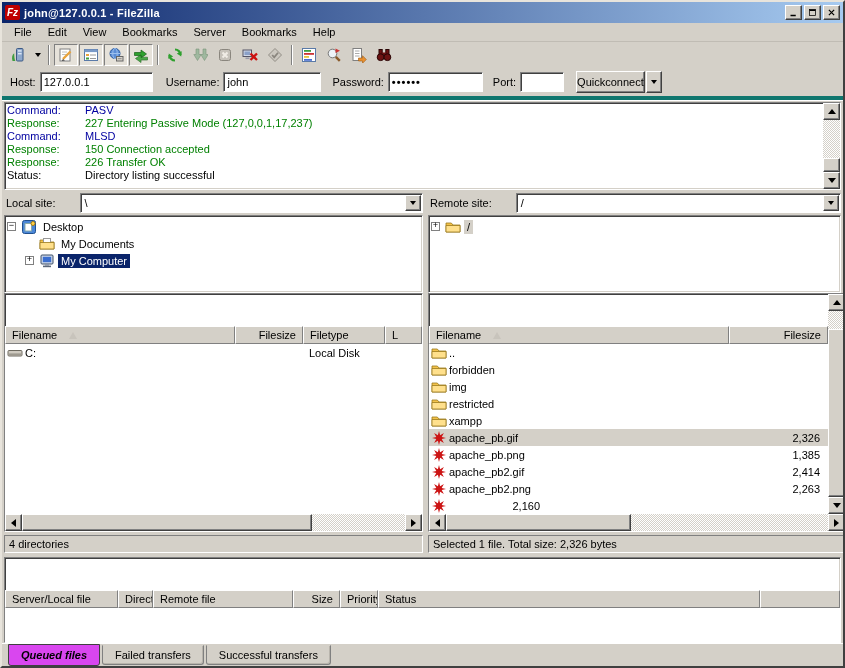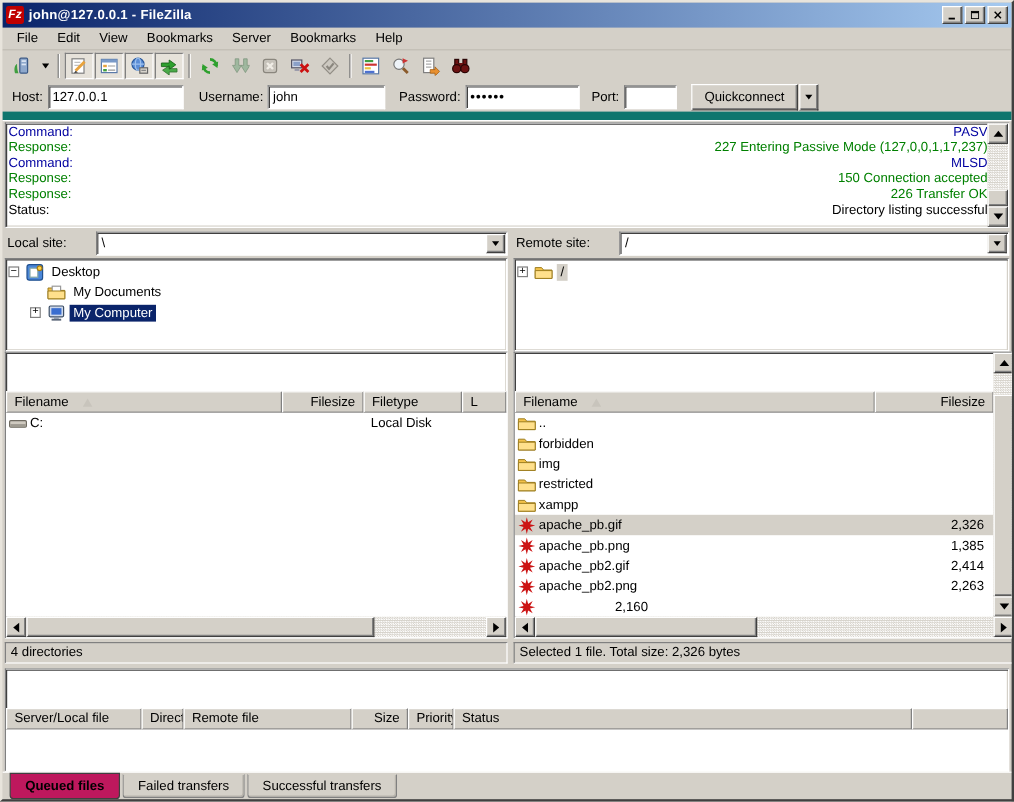--- a/index.html
+++ b/index.html
@@ -28,32 +28,32 @@
   .menu-item{padding:2px 8px;}
   
   .toolbar{height:26px;flex:0 0 26px;display:flex;align-items:center;padding:0 4px;gap:1px;}
   .tbtn{width:24px;height:22px;display:flex;align-items:center;justify-content:center;}
   .tbtn.toggled{border:1px solid;border-color:#808080 #fff #fff #808080;background:#e6e2da;}
   .tbtn-dd{width:13px;height:22px;display:flex;align-items:center;justify-content:center;}
   .tsep{width:2px;height:20px;margin:0 3px;border-left:1px solid #808080;border-right:1px solid #fff;}
   .ticon{width:16px;height:16px;display:block;}
   .arrow-down{width:0;height:0;border-left:3px solid transparent;border-right:3px solid transparent;border-top:4px solid #000;}
   
-  .quickbar{height:32px;flex:0 0 32px;display:flex;align-items:center;padding:0 8px;border-bottom:7px solid #0f766e;box-shadow:0 1px 0 #fff;}
+  .quickbar{height:32px;flex:0 0 32px;display:flex;align-items:center;padding:0 8px;border-bottom:4px solid #0f766e;box-shadow:0 1px 0 #fff;}
   .quickbar label{margin-right:4px;}
   .qc-input{height:20px;background:#fff;font:11px "Liberation Sans",sans-serif;padding:1px 3px;outline:none;
     border:1px solid;border-color:#808080 #fff #fff #808080;box-shadow:inset 1px 1px 0 #404040;}
-  .qc-btn{height:22px;padding:0 10px;background:#d4d0c8;font:11px "Liberation Sans",sans-serif;
+  .qc-btn{height:22px;padding:0 0;background:#d4d0c8;font:11px "Liberation Sans",sans-serif;
     border:1px solid;border-color:#fff #404040 #404040 #fff;box-shadow:inset -1px -1px 0 #808080;}
   .qc-dd{width:16px;height:22px;background:#d4d0c8;display:flex;align-items:center;justify-content:center;
     border:1px solid;border-color:#fff #404040 #404040 #fff;box-shadow:inset -1px -1px 0 #808080;margin-left:1px;}
   
   .logwrap{flex:0 0 88px;margin:2px;display:flex;background:#fff;}
   .logbody{flex:1;padding:1px 0 0 2px;overflow:hidden;}
-  .logline{display:flex;height:13px;line-height:13px;white-space:nowrap;justify-content:space-between;}
+  .logline{display:flex;height:13px;line-height:13px;white-space:nowrap;}
   .loglabel{width:78px;flex:0 0 78px;}
   .log-command{color:#0000a0;}
   .log-response{color:#008000;}
   .log-status{color:#000;}
   
   .vscroll{width:17px;flex:0 0 17px;display:flex;flex-direction:column;background:#ece9e2;
     background-image:repeating-conic-gradient(#fff 0% 25%, #d4d0c8 0% 50%);background-size:2px 2px;}
   .hscroll{height:17px;flex:0 0 17px;display:flex;background:#ece9e2;
     background-image:repeating-conic-gradient(#fff 0% 25%, #d4d0c8 0% 50%);background-size:2px 2px;}
   .sb-btn{width:17px;height:17px;flex:0 0 17px;background:#d4d0c8;display:flex;align-items:center;justify-content:center;
@@ -117,21 +117,21 @@
   .qc-col2{width:140px;flex:0 0 140px;}
   .qc-col3{width:47px;flex:0 0 47px;}
   .qc-col4{width:38px;flex:0 0 38px;}
   .qc-col5{width:382px;flex:0 0 382px;}
   .qc-col6{flex:1;}
   .queue-body{flex:1;background:#fff;}
   
   .tabs{flex:0 0 25px;display:flex;align-items:flex-start;padding:1px 6px 0 6px;gap:2px;border-top:1px solid #fff;}
   .tab{height:20px;display:flex;align-items:center;padding:0 12px;background:#d4d0c8;
     border:1px solid #808080;border-top:1px solid #d4d0c8;border-radius:0 0 3px 3px;box-shadow:inset -1px -1px 0 #b8b4ac;}
-  .tab.active{background:#be185d;font-weight:bold;height:22px;margin-top:-1px;box-shadow:none;border-color:#404040;}
+  .tab.active{background:#d946ef;font-weight:bold;height:22px;margin-top:-1px;box-shadow:none;border-color:#404040;font-style:italic;}
   
   .statusbar{flex:1;display:flex;align-items:center;justify-content:flex-end;padding:0 2px 2px 4px;gap:4px;
     border-top:1px solid #808080;box-shadow:inset 0 1px 0 #fff;}
   .sb-icon{width:17px;height:16px;display:flex;align-items:center;justify-content:center;}
   .type-box{width:15px;height:14px;background:#f4f2ec;border:1px solid #9a968e;display:flex;align-items:center;justify-content:center;
     font-weight:bold;font-size:9px;font-style:italic;}
   .speed-box{width:17px;height:11px;background:#3a3a3a;border-radius:2px;color:#e8e8e8;font-size:7px;
     display:flex;align-items:center;justify-content:center;font-family:"Liberation Mono",monospace;letter-spacing:0;}
   .queue-status{width:125px;height:19px;display:flex;align-items:center;padding:0 4px;
     border:1px solid;border-color:#808080 #fff #fff #808080;}

